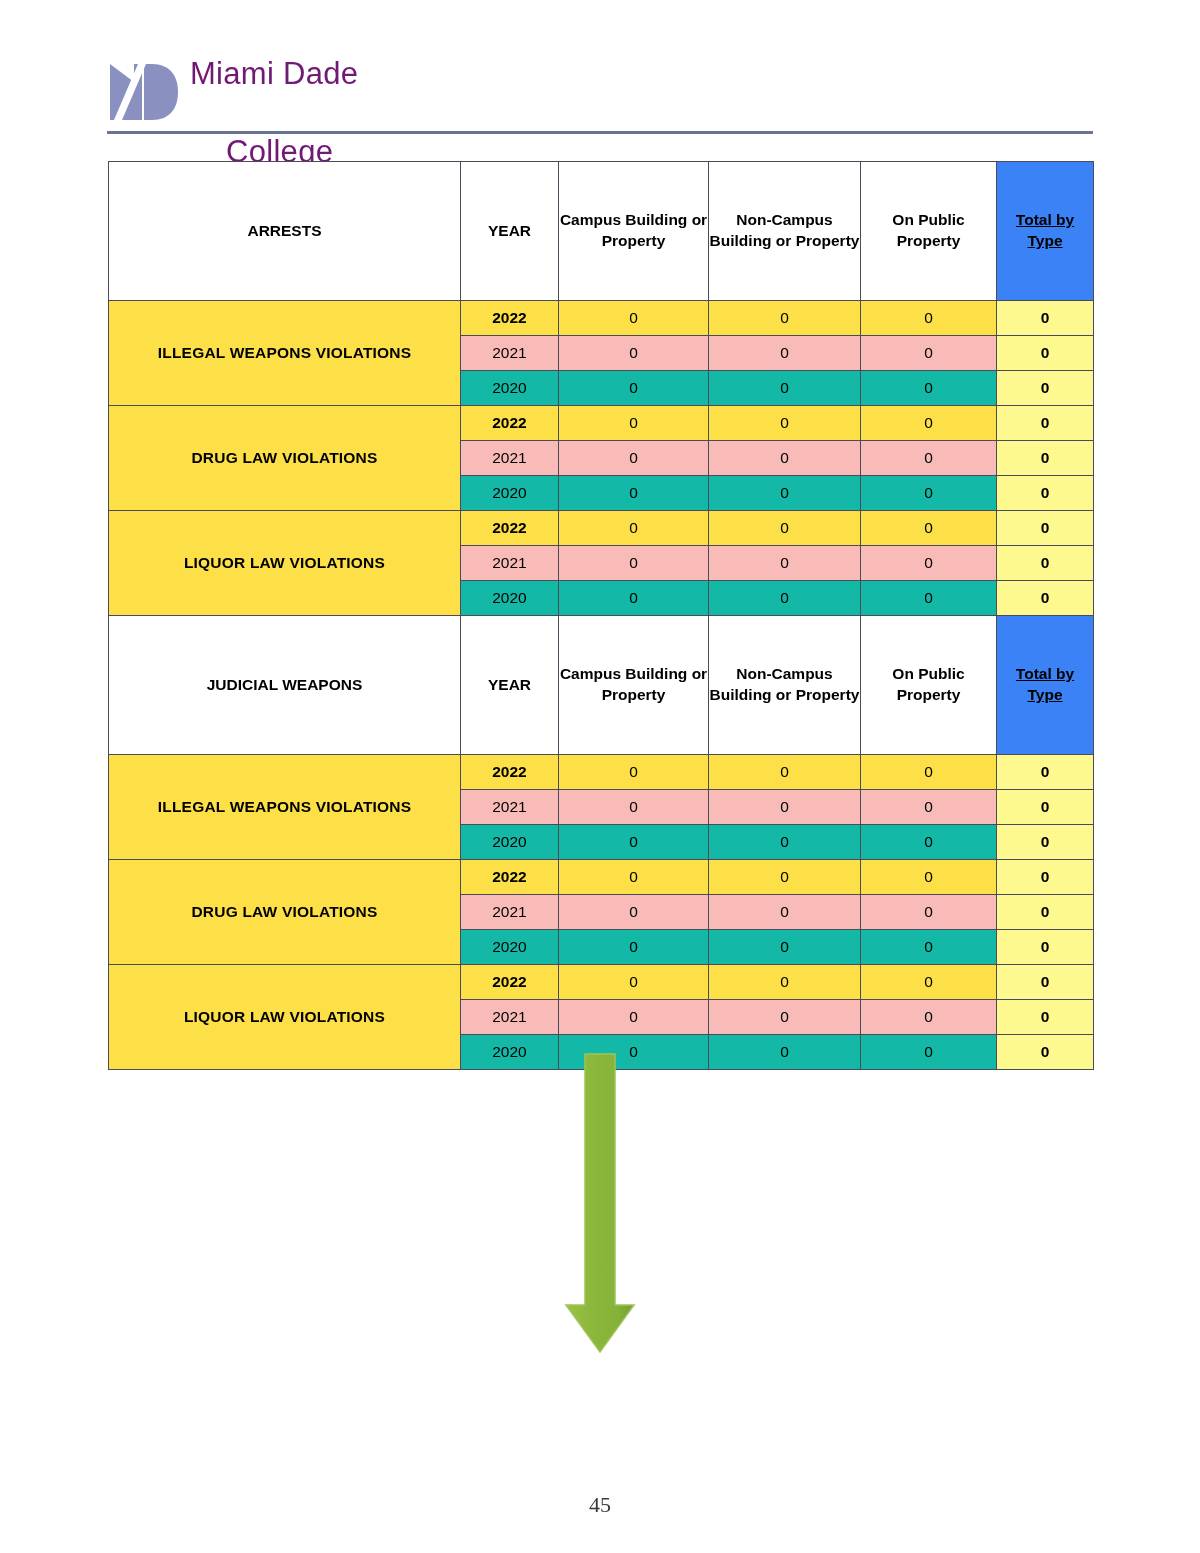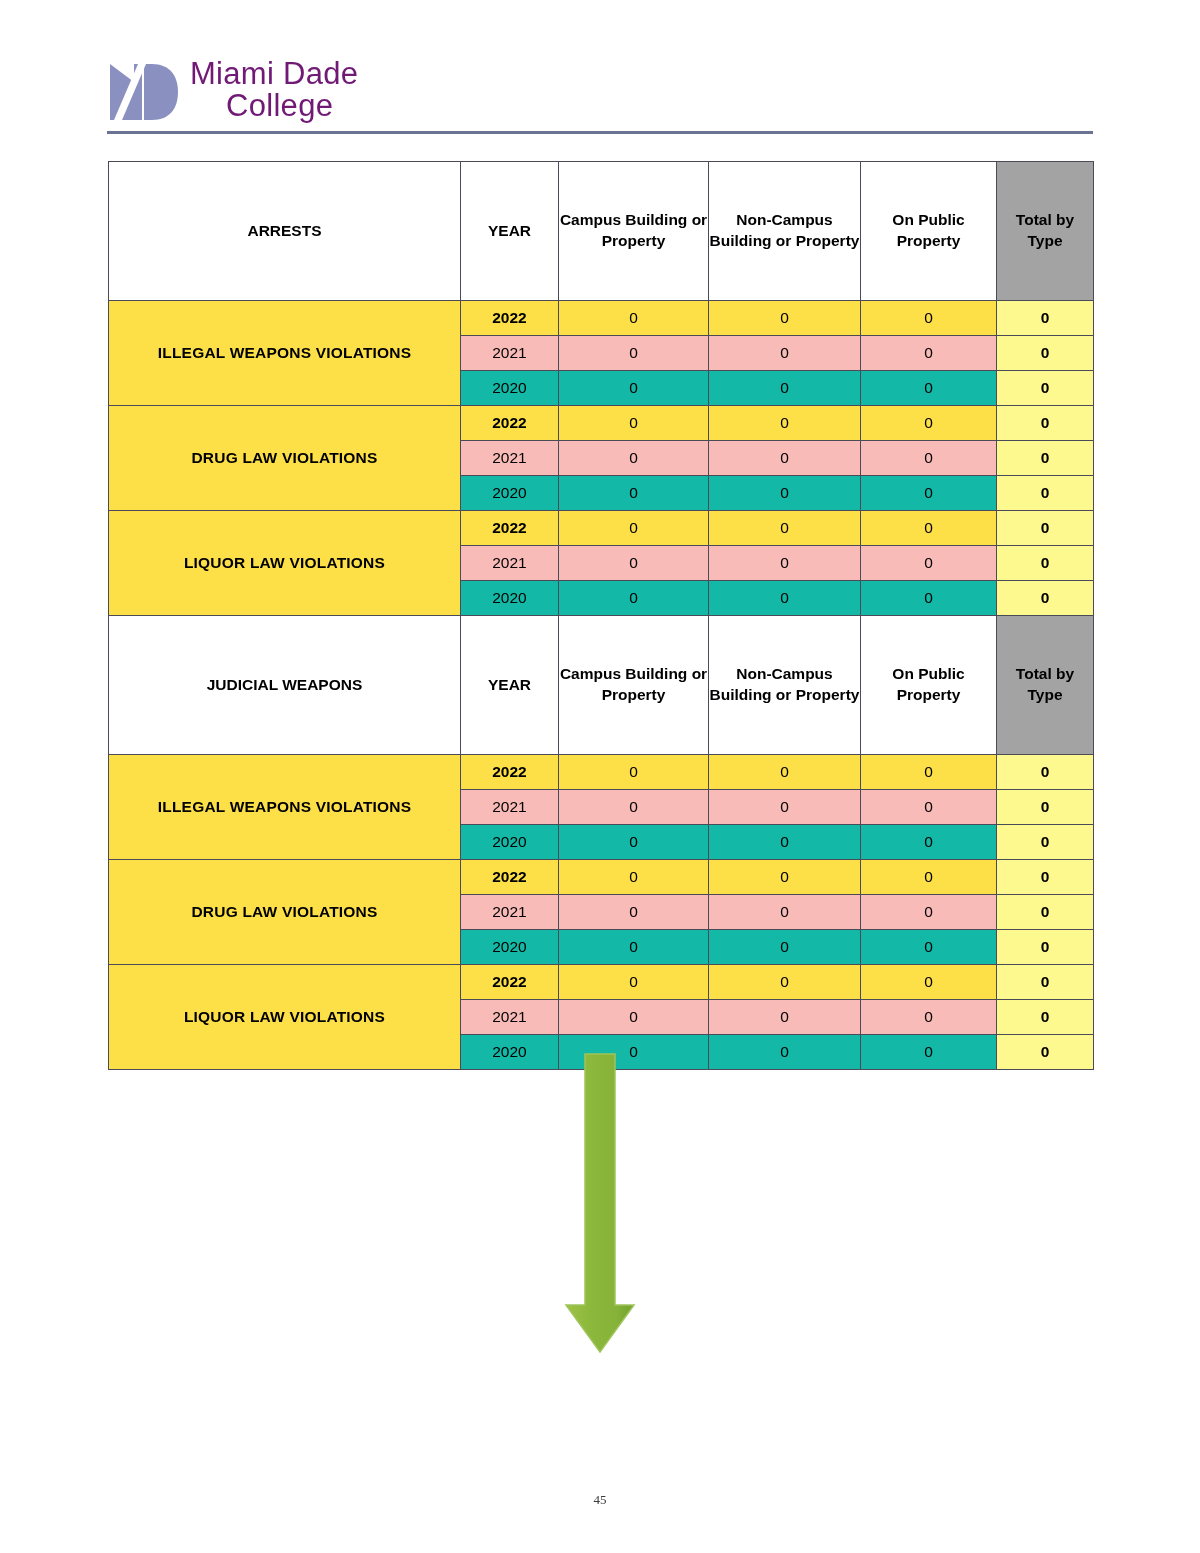--- a/index.html
+++ b/index.html
@@ -44,20 +44,21 @@
   .logo-line-1 {
     font-size: 31px;
     letter-spacing: 0.3px;
     display: block;
   }
   .logo-line-2 {
     font-size: 31px;
     letter-spacing: 0.3px;
     display: block;
     padding-left: 36px;
+    margin-top: 46px;
   }
   #report-title {
     position: absolute;
     right: 108px;
     top: 103px;
     font-family: "Liberation Serif", serif;
     font-size: 23px;
     font-weight: 700;
     color: #7c82ae;
     letter-spacing: 0.2px;
@@ -100,21 +101,22 @@
 
   
   tr.head-row td {
     height: 138px;
     background: #ffffff;
     font-weight: 700;
     font-size: 16px;
     line-height: 1.35;
   }
   tr.head-row td.total-head {
-    background: #a3a3a3;
+    background: #3b82f6;
+    text-decoration: underline;
   }
 
   
   td.cat-cell {
     background: #dedeee;
     font-weight: 700;
     font-size: 15.5px;
     letter-spacing: 0.2px;
   }
 
@@ -145,21 +147,21 @@
   }
 
   
   #page-number {
     position: absolute;
     left: 0;
     top: 1492px;
     width: 1200px;
     text-align: center;
     font-family: "Liberation Serif", serif;
-    font-size: 13px;
+    font-size: 22px;
     color: #3a3a3a;
   }
 </style>
 </head>
 <body>
 
 <div id="page-header">
 
   <div id="logo-block">
     <svg id="logo-mark" viewBox="0 0 72 62" xmlns="http://www.w3.org/2000/svg">

